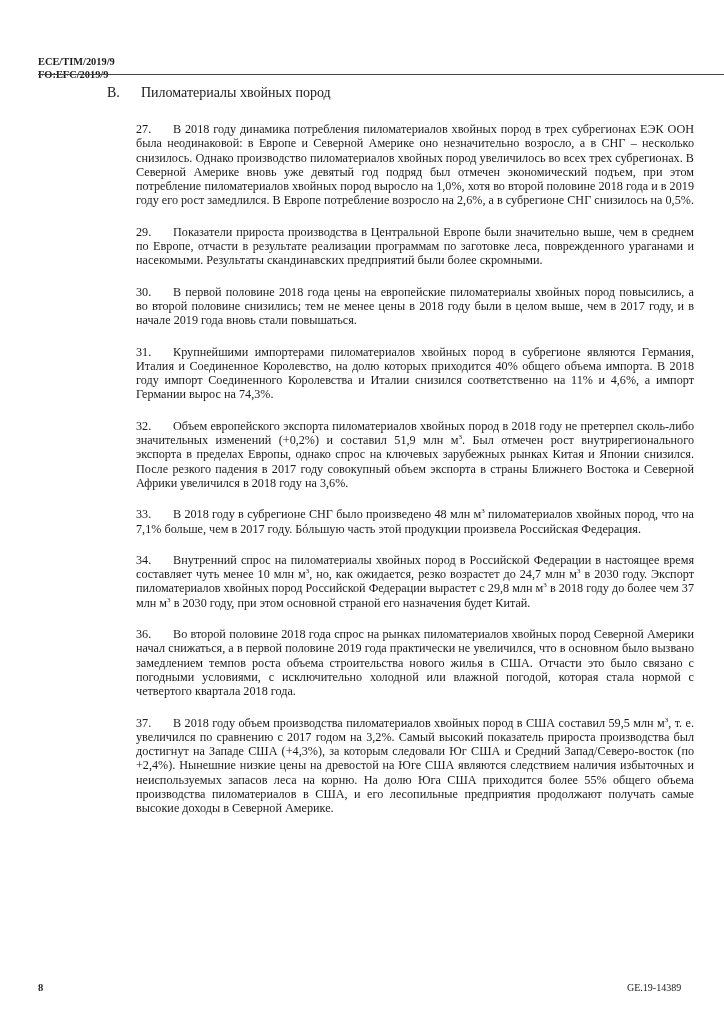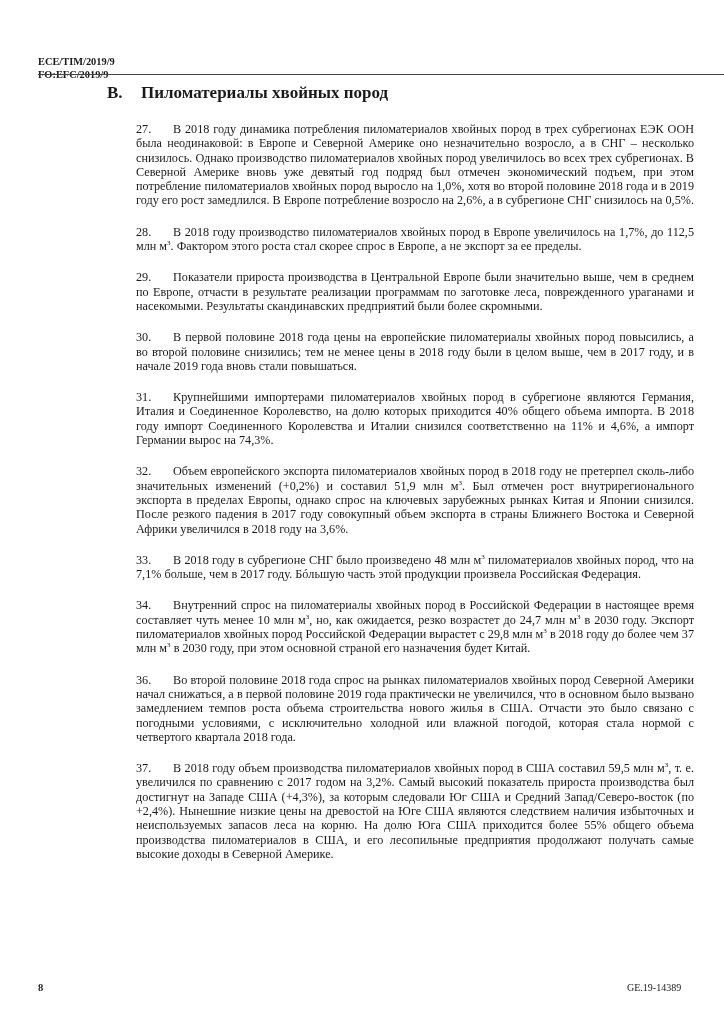--- a/index.html
+++ b/index.html
@@ -1,20 +1,20 @@
 <!DOCTYPE html>
 <html><head>
   <meta charset="utf-8">
   <style>
     html, body { margin: 0; padding: 0; background: #ffffff; }
     body { width: 724px; height: 1024px; position: relative; overflow: hidden;
       font-family: "Liberation Serif", "DejaVu Serif", serif; color: #1a1a1a; }
     .hdr { position: absolute; left: 38px; top: 43px; font-weight: bold; font-size: 10.4px; line-height: 13px; margin-top: 12px; }
     .rule { position: absolute; left: 38px; right: 0; top: 74px; height: 0; border-top: 1px solid #444; }
-    .section-title { position: absolute; left: 107px; top: 84px; font-weight: bold; font-size: 17px; line-height: 18px; }
+    .section-title { position: absolute; left: 107px; top: 84px; font-weight: normal; font-size: 14px; line-height: 18px; }
     .section-title .num { display: inline-block; width: 34px; }
     .body { position: absolute; left: 136px; width: 558px; top: 114px; font-size: 12.2px; line-height: 14.3px; }
     .para { margin: 0 0 9px 0; text-align: justify; text-align-last: left; }
     .para .pnum { display: inline-block; width: 37px; margin-top: 8px; }
     sup { font-size: 7px; line-height: 0; vertical-align: 5px; }
     .footer-page { position: absolute; left: 38px; top: 982px; font-weight: bold; font-size: 10.5px; }
     .footer-code { position: absolute; left: 627px; top: 982px; font-size: 10px; }
   </style>
 </head>
 <body>
@@ -24,21 +24,20 @@
   <div>FO:EFC/2019/9</div>
 </div>
 <div class="rule"></div>
 
 <div class="section-title">
   <span class="num">B.</span><span>Пиломатериалы хвойных пород</span>
 </div>
 
 <div class="body" id="body">
     <p class="para"><span class="pnum">27.</span><span>В 2018 году динамика потребления пиломатериалов хвойных пород в трех субрегионах ЕЭК ООН была неодинаковой: в Европе и Северной Америке оно незначительно возросло, а в СНГ – несколько снизилось. Однако производство пиломатериалов хвойных пород увеличилось во всех трех субрегионах. В Северной Америке вновь уже девятый год подряд был отмечен экономический подъем, при этом потребление пиломатериалов хвойных пород выросло на 1,0%, хотя во второй половине 2018 года и в 2019 году его рост замедлился. В Европе потребление возросло на 2,6%, а в субрегионе СНГ снизилось на 0,5%.</span></p>
-    <p class="para"><span class="pnum">28.</span><span>В 2018 году производство пиломатериалов хвойных пород в Европе увеличилось на 1,7%, до 112,5 млн м</span><sup>3</sup><span>. Фактором этого роста стал скорее спрос в Европе, а не экспорт за ее пределы.</span></p>
     <p class="para"><span class="pnum">29.</span><span>Показатели прироста производства в Центральной Европе были значительно выше, чем в среднем по Европе, отчасти в результате реализации программам по заготовке леса, поврежденного ураганами и насекомыми. Результаты скандинавских предприятий были более скромными.</span></p>
     <p class="para"><span class="pnum">30.</span><span>В первой половине 2018 года цены на европейские пиломатериалы хвойных пород повысились, а во второй половине снизились; тем не менее цены в 2018 году были в целом выше, чем в 2017 году, и в начале 2019 года вновь стали повышаться.</span></p>
     <p class="para"><span class="pnum">31.</span><span>Крупнейшими импортерами пиломатериалов хвойных пород в субрегионе являются Германия, Италия и Соединенное Королевство, на долю которых приходится 40% общего объема импорта. В 2018 году импорт Соединенного Королевства и Италии снизился соответственно на 11% и 4,6%, а импорт Германии вырос на 74,3%.</span></p>
     <p class="para"><span class="pnum">32.</span><span>Объем европейского экспорта пиломатериалов хвойных пород в 2018 году не претерпел сколь-либо значительных изменений (+0,2%) и составил 51,9 млн м</span><sup>3</sup><span>. Был отмечен рост внутрирегионального экспорта в пределах Европы, однако спрос на ключевых зарубежных рынках Китая и Японии снизился. После резкого падения в 2017 году совокупный объем экспорта в страны Ближнего Востока и Северной Африки увеличился в 2018 году на 3,6%.</span></p>
     <p class="para"><span class="pnum">33.</span><span>В 2018 году в субрегионе СНГ было произведено 48 млн м</span><sup>3</sup><span> пиломатериалов хвойных пород, что на 7,1% больше, чем в 2017 году. Бóльшую часть этой продукции произвела Российская Федерация.</span></p>
     <p class="para"><span class="pnum">34.</span><span>Внутренний спрос на пиломатериалы хвойных пород в Российской Федерации в настоящее время составляет чуть менее 10 млн м</span><sup>3</sup><span>, но, как ожидается, резко возрастет до 24,7 млн м</span><sup>3</sup><span> в 2030 году. Экспорт пиломатериалов хвойных пород Российской Федерации вырастет с 29,8 млн м</span><sup>3</sup><span> в 2018 году до более чем 37 млн м</span><sup>3</sup><span> в 2030 году, при этом основной страной его назначения будет Китай.</span></p>
     <p class="para"><span class="pnum">36.</span><span>Во второй половине 2018 года спрос на рынках пиломатериалов хвойных пород Северной Америки начал снижаться, а в первой половине 2019 года практически не увеличился, что в основном было вызвано замедлением темпов роста объема строительства нового жилья в США. Отчасти это было связано с погодными условиями, с исключительно холодной или влажной погодой, которая стала нормой с четвертого квартала 2018 года.</span></p>
     <p class="para"><span class="pnum">37.</span><span>В 2018 году объем производства пиломатериалов хвойных пород в США составил 59,5 млн м</span><sup>3</sup><span>, т. е. увеличился по сравнению с 2017 годом на 3,2%. Самый высокий показатель прироста производства был достигнут на Западе США (+4,3%), за которым следовали Юг США и Средний Запад/Северо-восток (по +2,4%). Нынешние низкие цены на древостой на Юге США являются следствием наличия избыточных и неиспользуемых запасов леса на корню. На долю Юга США приходится более 55% общего объема производства пиломатериалов в США, и его лесопильные предприятия продолжают получать самые высокие доходы в Северной Америке.</span></p>
   </div>
 

